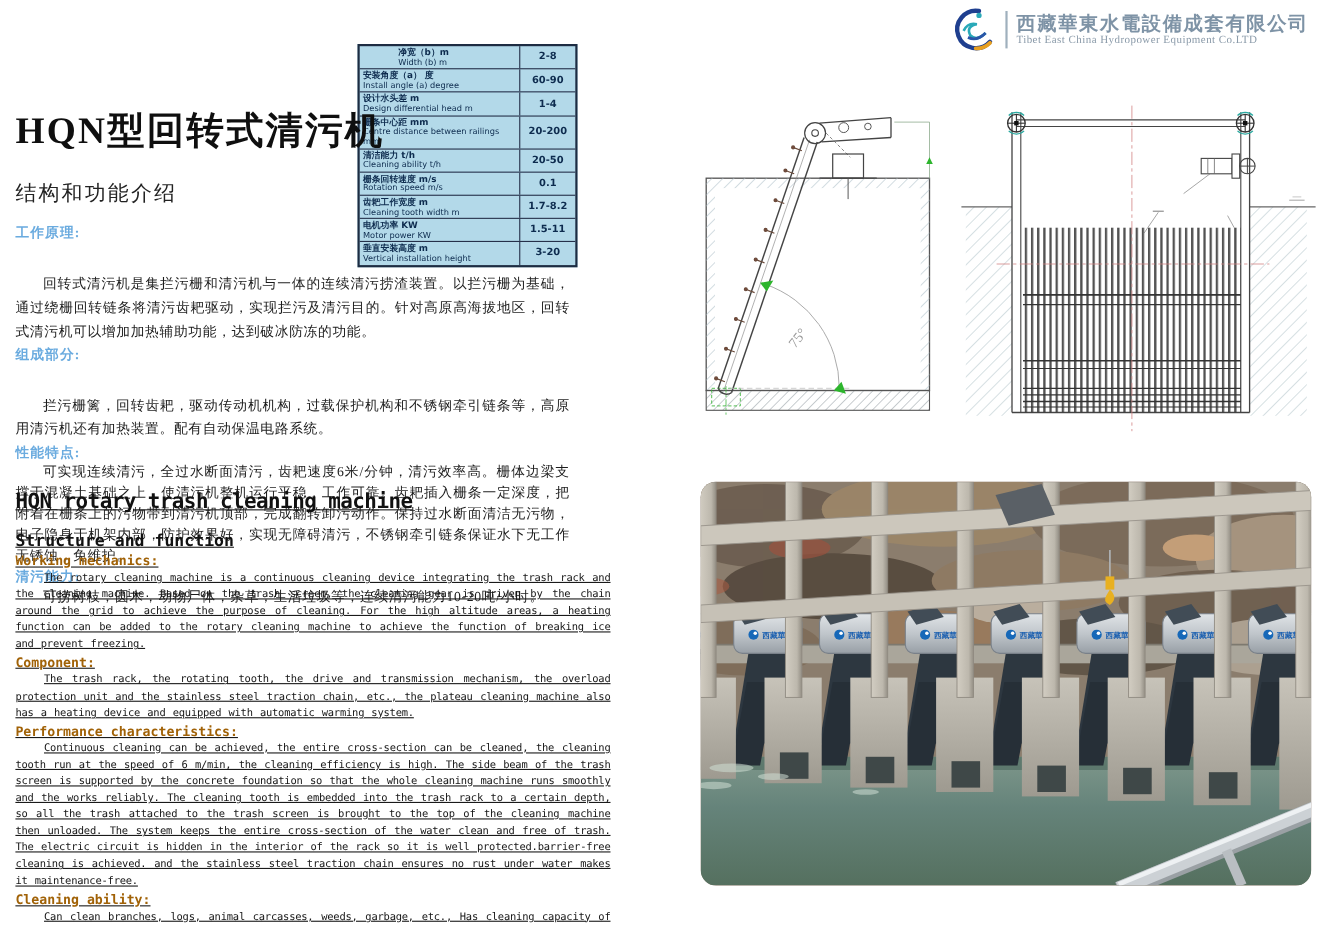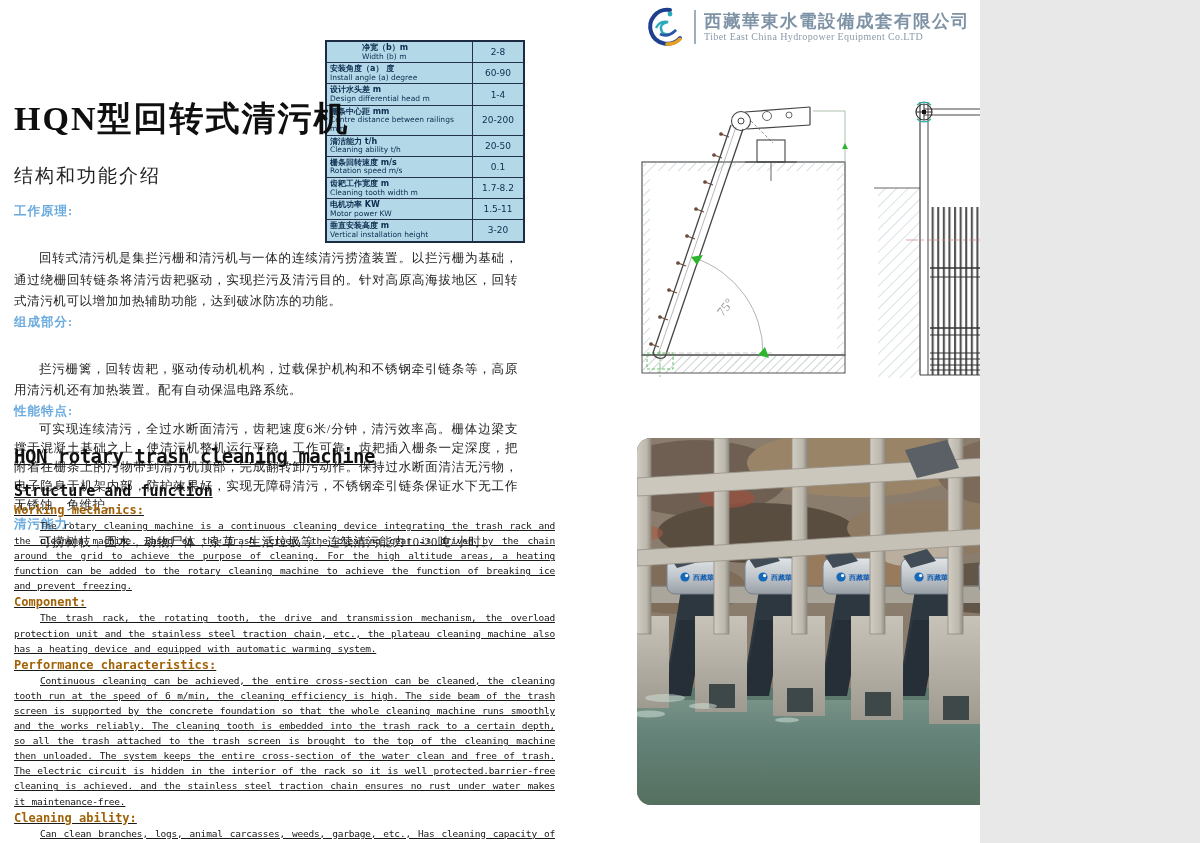--- a/index.html
+++ b/index.html
@@ -1,34 +1,34 @@
 <!DOCTYPE html>
 <html><head>
 <meta charset="utf-8">
 <style>
   html,body{margin:0;padding:0;background:#e8e8e8;}
-  .page{position:relative;width:980px;height:843px;background:#ffffff;overflow:hidden;
+  .page{position:relative;width:1200px;height:843px;background:#ffffff;overflow:hidden;
         font-family:"Liberation Serif",serif;color:#1a1a1a;}
   
   .brand{position:absolute;top:6px;right:10px;display:flex;align-items:center;gap:8px;}
   .brand-divider{width:2px;height:34px;background:#9fb0bd;}
   .brand-text{display:flex;flex-direction:column;line-height:1.1;}
   .brand-zh{font-size:17.5px;font-weight:bold;color:#7e93a6;letter-spacing:1.5px;
             font-family:"Liberation Serif",serif;white-space:nowrap;}
   .brand-en{font-size:10px;color:#8a9aa9;letter-spacing:.4px;font-family:"Liberation Serif",serif;}
   
   .spec{position:absolute;left:325px;top:40px;width:196px;background:#b3d9e9;
         border:2px solid #1d2c42;font-family:"DejaVu Sans",sans-serif;}
   .spec-row{display:flex;border-top:1px solid #25304a;}
   .spec-row:first-child{border-top:none;padding-left:32px;}
   .spec-label{flex:1;padding:1px 2px 1px 3px;border-right:1px solid #25304a;}
   .spec-zh{font-size:8px;font-weight:bold;color:#0d2b4e;line-height:1.2;}
   .spec-en{font-size:7.5px;font-weight:normal;color:#0d2b4e;line-height:1.15;}
   .spec-value{width:50px;display:flex;align-items:center;justify-content:center;
-              font-size:9px;font-weight:normal;color:#0d2b4e;}
+              font-size:9px;font-weight:bold;color:#0d2b4e;}
   
   .title-zh{position:absolute;left:14px;top:96px;font-size:34px;font-weight:bold;
             letter-spacing:2px;color:#0f0f0f;}
   .section-zh{position:absolute;left:14px;top:163px;font-size:19px;letter-spacing:2px;color:#222;}
   .zh-blocks{position:absolute;left:14px;top:202px;width:504px;}
   .zh-label{font-size:12.5px;font-weight:bold;color:#6aabdf;line-height:13px;margin-top:3px;letter-spacing:1px;}
   .zh-para{font-size:12.5px;color:#1c1c1c;text-align:justify;text-indent:2em;
            letter-spacing:.6px;margin:2px 0 0 0;}
   .lh-a{line-height:21.5px;margin-top:30px;}
   .lh-b{line-height:19px;}

